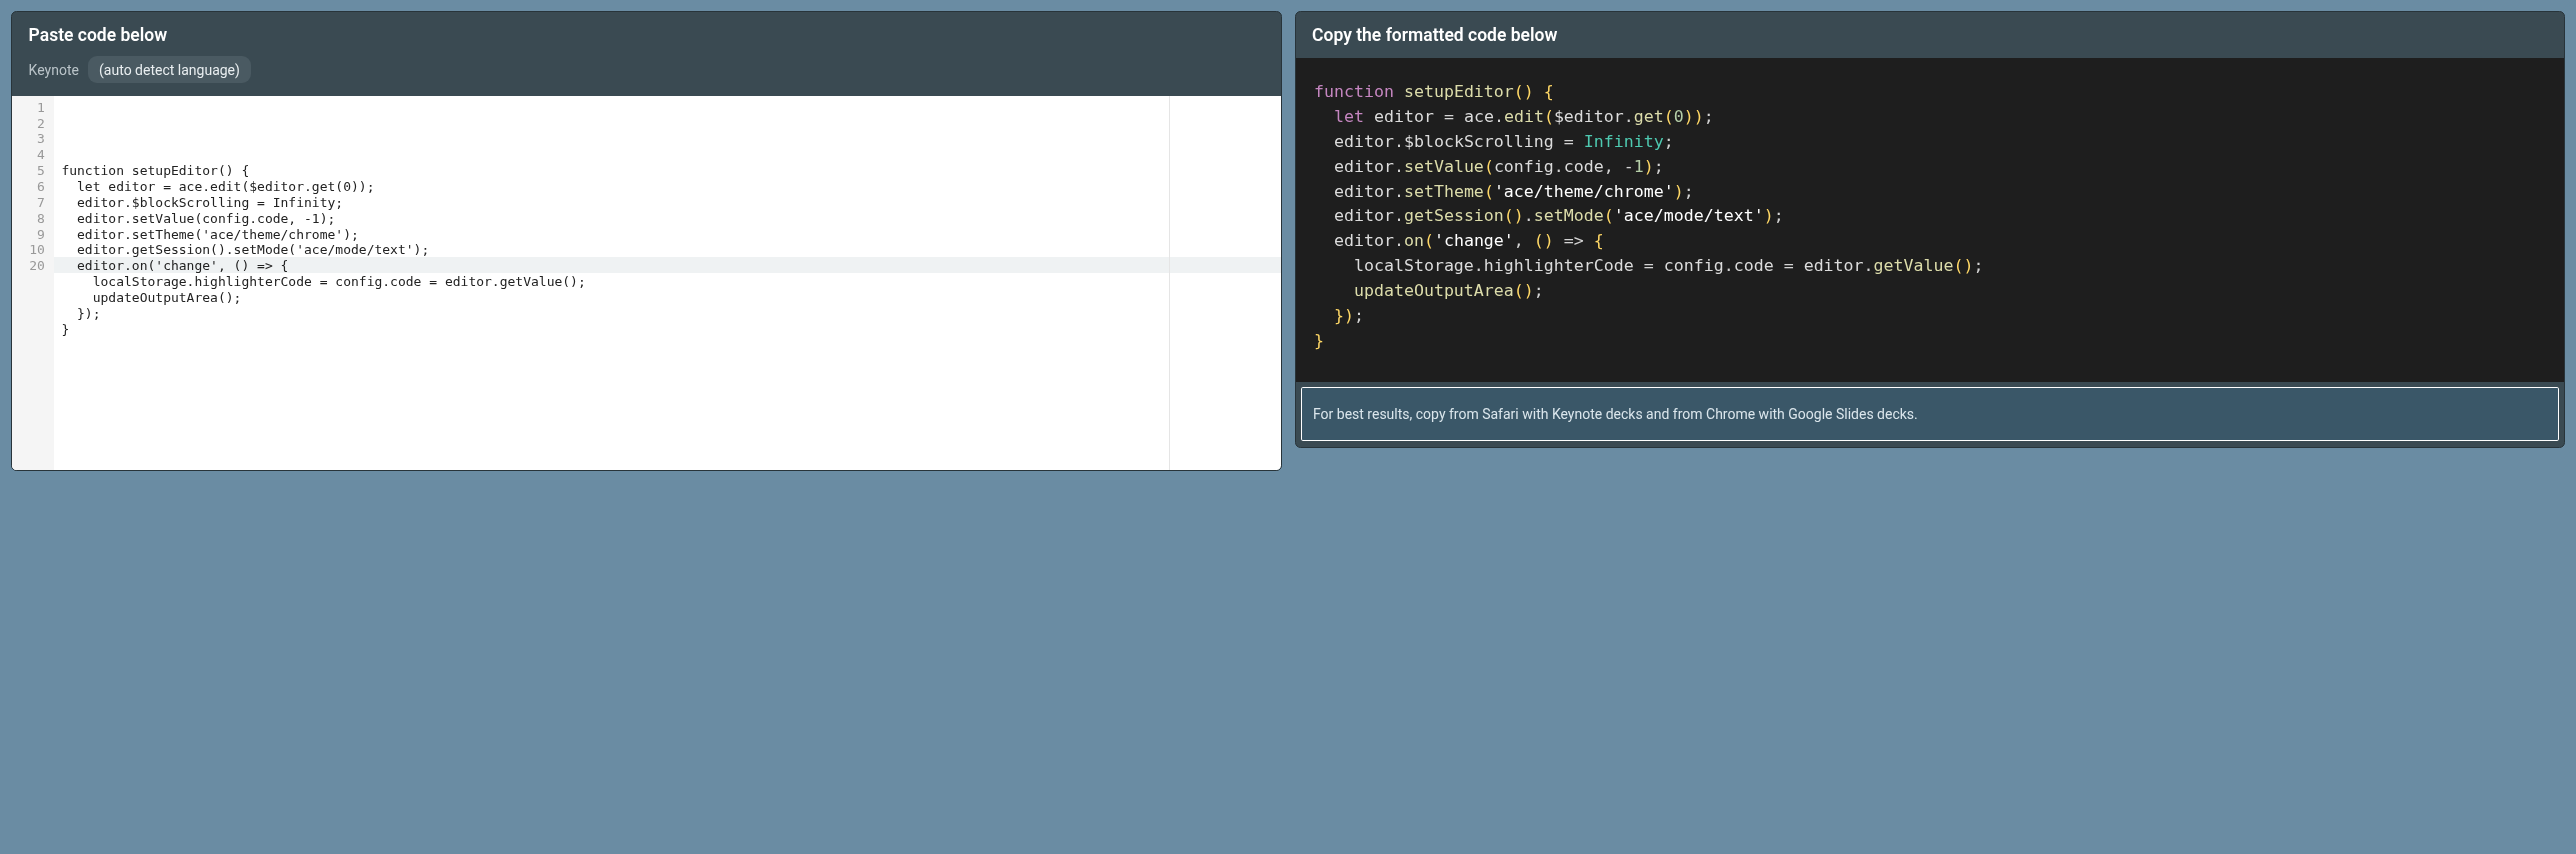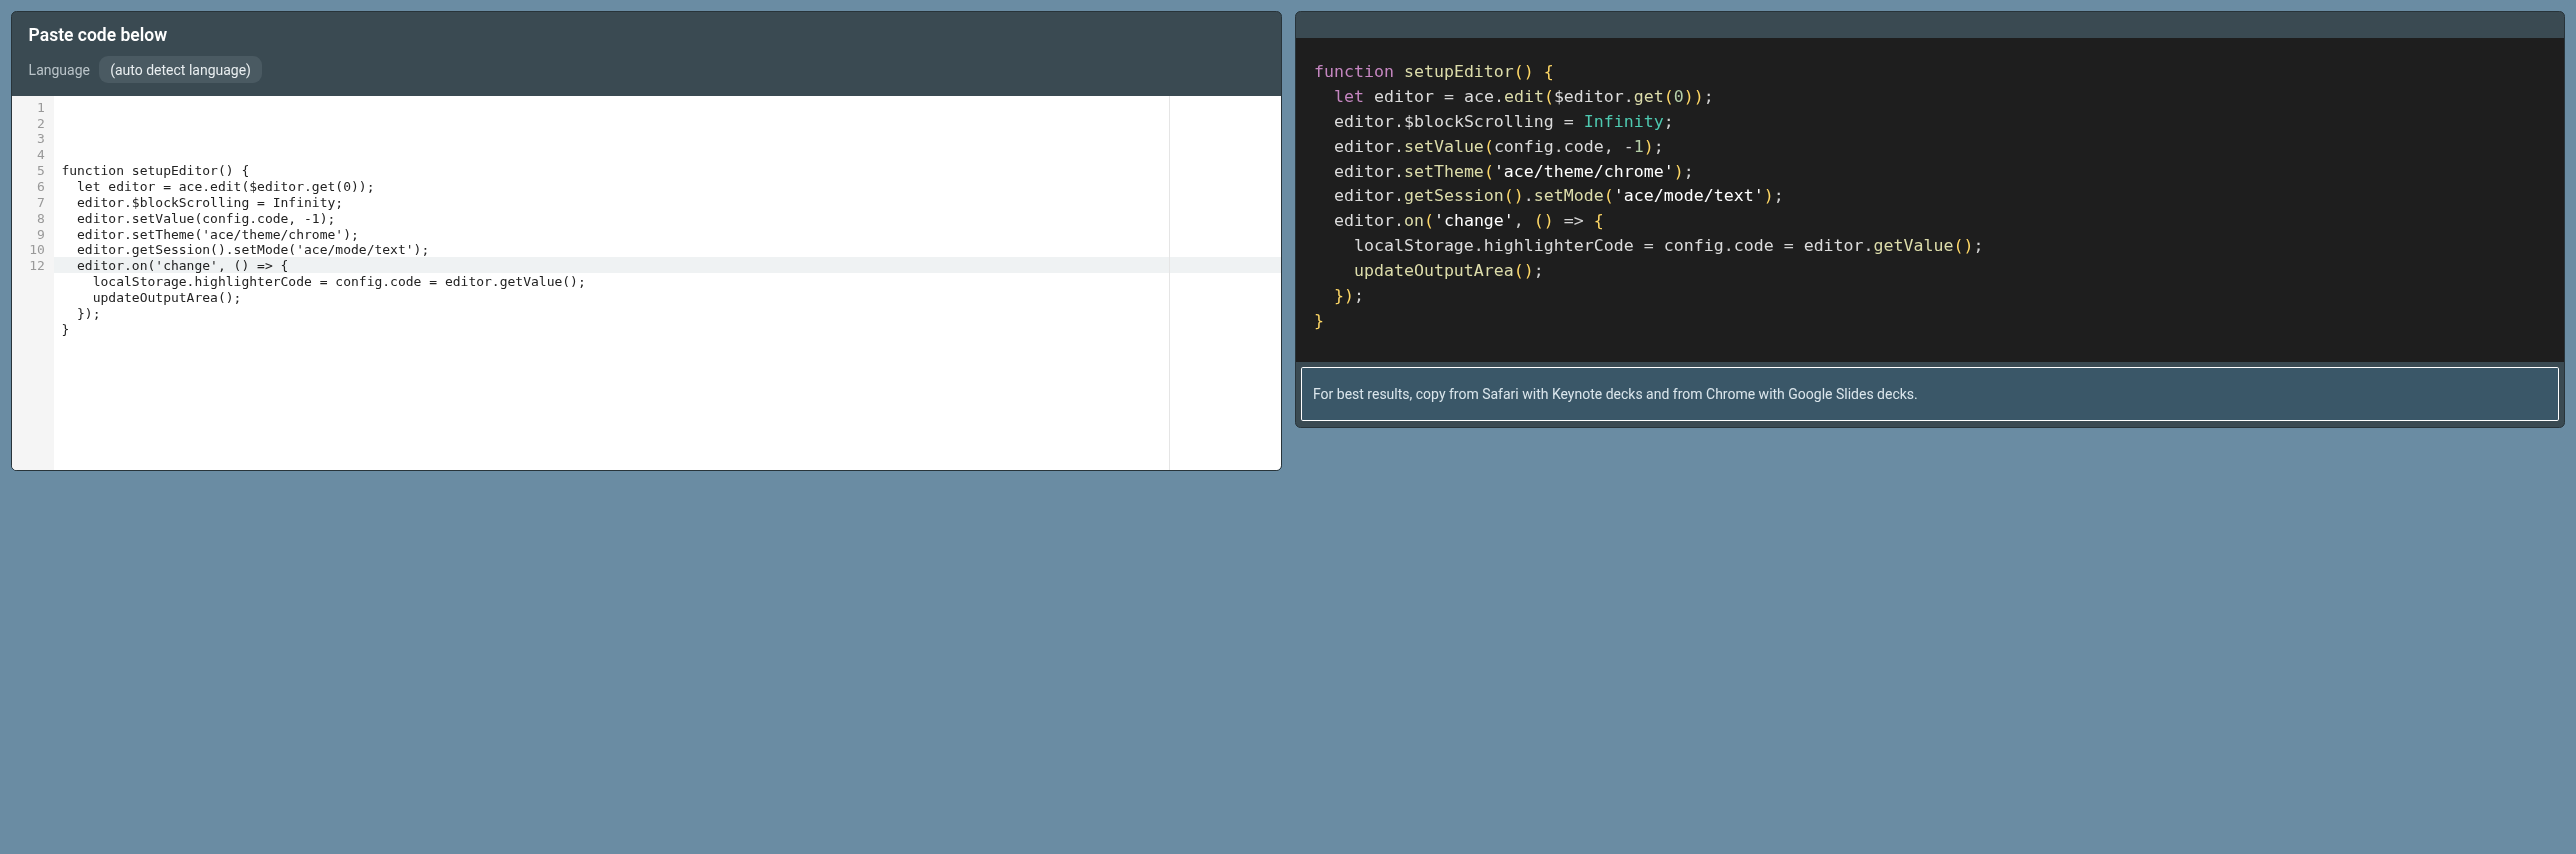--- a/index.html
+++ b/index.html
@@ -131,46 +131,47 @@
 .w { color: #dcdcdc; }
 </style>
 </head>
 <body>
 
 <div class="panel panel-left">
   <div class="panel-header">
     <div class="panel-title">Paste code below</div>
     <div class="controls-row">
       <div class="control-group">
-        <span class="control-label">Language</span>
+        <span class="control-label">Keynote</span>
         <span class="control-value xwide">(auto detect language)</span>
       </div>
     </div>
   </div>
   <div class="editor-area">
     <div class="gutter" id="gutter">
         <div>1</div>
         <div>2</div>
         <div>3</div>
         <div>4</div>
         <div>5</div>
         <div>6</div>
         <div>7</div>
         <div>8</div>
         <div>9</div>
         <div>10</div>
-        <div>12</div>
+        <div>20</div>
       </div>
     <div class="code-text">
       <div class="hl-row" id="hl-row" style="top: 161px;"></div>
       <div class="fold-bar"></div>
       <div class="lines" id="code-lines"><div>function setupEditor() {</div><div>  let editor = ace.edit($editor.get(0));</div><div>  editor.$blockScrolling = Infinity;</div><div>  editor.setValue(config.code, -1);</div><div>  editor.setTheme('ace/theme/chrome');</div><div>  editor.getSession().setMode('ace/mode/text');</div><div>  editor.on('change', () =&gt; {</div><div>    localStorage.highlighterCode = config.code = editor.getValue();</div><div>    updateOutputArea();</div><div>  });</div><div>}</div></div>
     </div>
   </div>
 </div>
 
 <div class="panel panel-right">
   <div class="panel-header">
+    <div class="panel-title">Copy the formatted code below</div>
   </div>
   <div class="output-area" id="output-area"><div><span class="k">function</span><span class="w"> </span><span class="fn">setupEditor</span><span class="p">()</span><span class="w"> </span><span class="p">{</span></div><div><span class="w">  </span><span class="k">let</span><span class="w"> </span><span class="w">editor</span><span class="w"> </span><span class="op">=</span><span class="w"> </span><span class="w">ace</span><span class="op">.</span><span class="fn">edit</span><span class="p">(</span><span class="w">$editor</span><span class="op">.</span><span class="fn">get</span><span class="p">(</span><span class="num">0</span><span class="p">))</span><span class="op">;</span></div><div><span class="w">  </span><span class="w">editor</span><span class="op">.</span><span class="w">$blockScrolling</span><span class="w"> </span><span class="op">=</span><span class="w"> </span><span class="c-id">Infinity</span><span class="op">;</span></div><div><span class="w">  </span><span class="w">editor</span><span class="op">.</span><span class="fn">setValue</span><span class="p">(</span><span class="w">config</span><span class="op">.</span><span class="w">code</span><span class="op">,</span><span class="w"> </span><span class="op">-</span><span class="num">1</span><span class="p">)</span><span class="op">;</span></div><div><span class="w">  </span><span class="w">editor</span><span class="op">.</span><span class="fn">setTheme</span><span class="p">(</span><span class="str2">'ace/theme/chrome'</span><span class="p">)</span><span class="op">;</span></div><div><span class="w">  </span><span class="w">editor</span><span class="op">.</span><span class="fn">getSession</span><span class="p">()</span><span class="op">.</span><span class="fn">setMode</span><span class="p">(</span><span class="str2">'ace/mode/text'</span><span class="p">)</span><span class="op">;</span></div><div><span class="w">  </span><span class="w">editor</span><span class="op">.</span><span class="fn">on</span><span class="p">(</span><span class="str2">'change'</span><span class="op">,</span><span class="w"> </span><span class="p">()</span><span class="w"> </span><span class="op">=&gt;</span><span class="w"> </span><span class="p">{</span></div><div><span class="w">    </span><span class="w">localStorage</span><span class="op">.</span><span class="w">highlighterCode</span><span class="w"> </span><span class="op">=</span><span class="w"> </span><span class="w">config</span><span class="op">.</span><span class="w">code</span><span class="w"> </span><span class="op">=</span><span class="w"> </span><span class="w">editor</span><span class="op">.</span><span class="fn">getValue</span><span class="p">()</span><span class="op">;</span></div><div><span class="w">    </span><span class="fn">updateOutputArea</span><span class="p">()</span><span class="op">;</span></div><div><span class="w">  </span><span class="p">})</span><span class="op">;</span></div><div><span class="p">}</span></div></div>
   <div class="tip-bar">For best results, copy from Safari with Keynote decks and from Chrome with Google Slides decks.</div>
 </div>
 
 
 </body></html>

